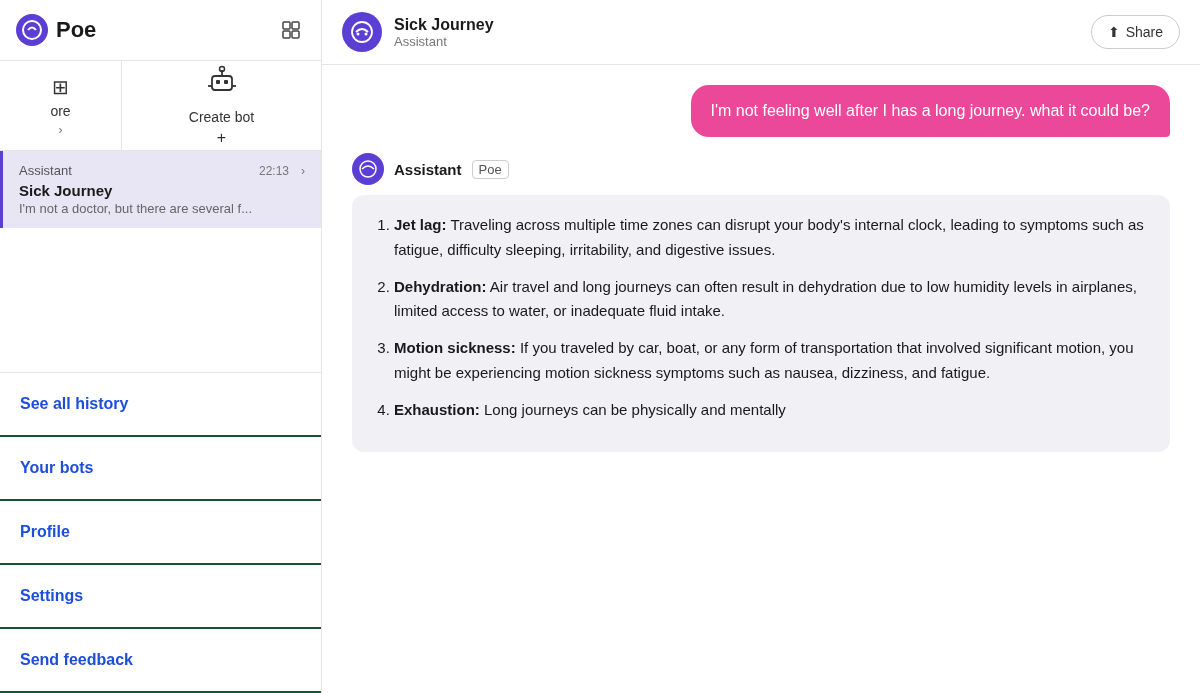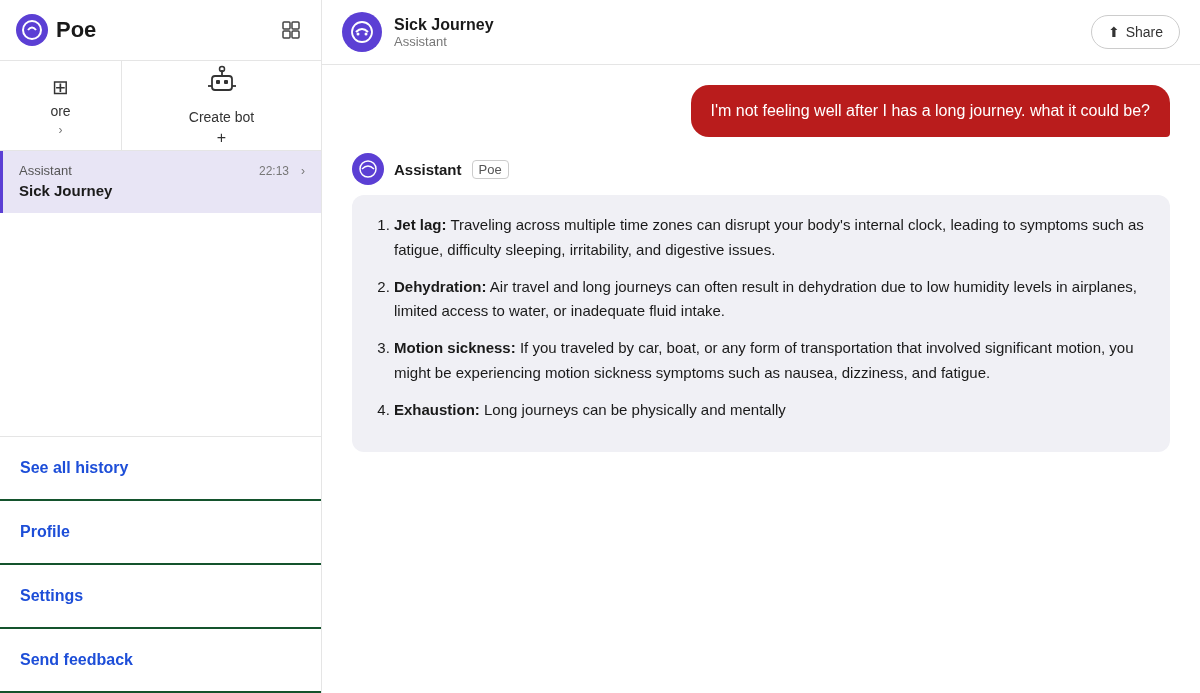--- a/index.html
+++ b/index.html
@@ -243,21 +243,21 @@
       flex-direction: column;
       gap: 16px;
     }
 
     .user-message-wrap {
       display: flex;
       justify-content: flex-end;
     }
 
     .user-message {
-      background: #b91c1c;
+      background: #ec4899;
       color: white;
       border-radius: 18px 18px 4px 18px;
       padding: 14px 20px;
       max-width: 70%;
       font-size: 16px;
       line-height: 1.5;
     }
 
     .assistant-message {
       display: flex;
@@ -370,25 +370,27 @@
   <div class="chat-list">
     <div class="chat-item">
       <div class="chat-item-header">
         <span class="chat-item-bot">Assistant</span>
         <div class="chat-item-time">
           <span>22:13</span>
           <span>›</span>
         </div>
       </div>
       <div class="chat-item-title">Sick Journey</div>
+      <div class="chat-item-preview">I'm not a doctor, but there are several f...</div>
     </div>
   </div>
 
   <div class="sidebar-nav">
     <div class="nav-item">See all history</div>
+    <div class="nav-item">Your bots</div>
     <div class="nav-item">Profile</div>
     <div class="nav-item">Settings</div>
     <div class="nav-item">Send feedback</div>
   </div>
 
 </div>
 
 <div class="main-area">
 
   <div class="chat-header">

